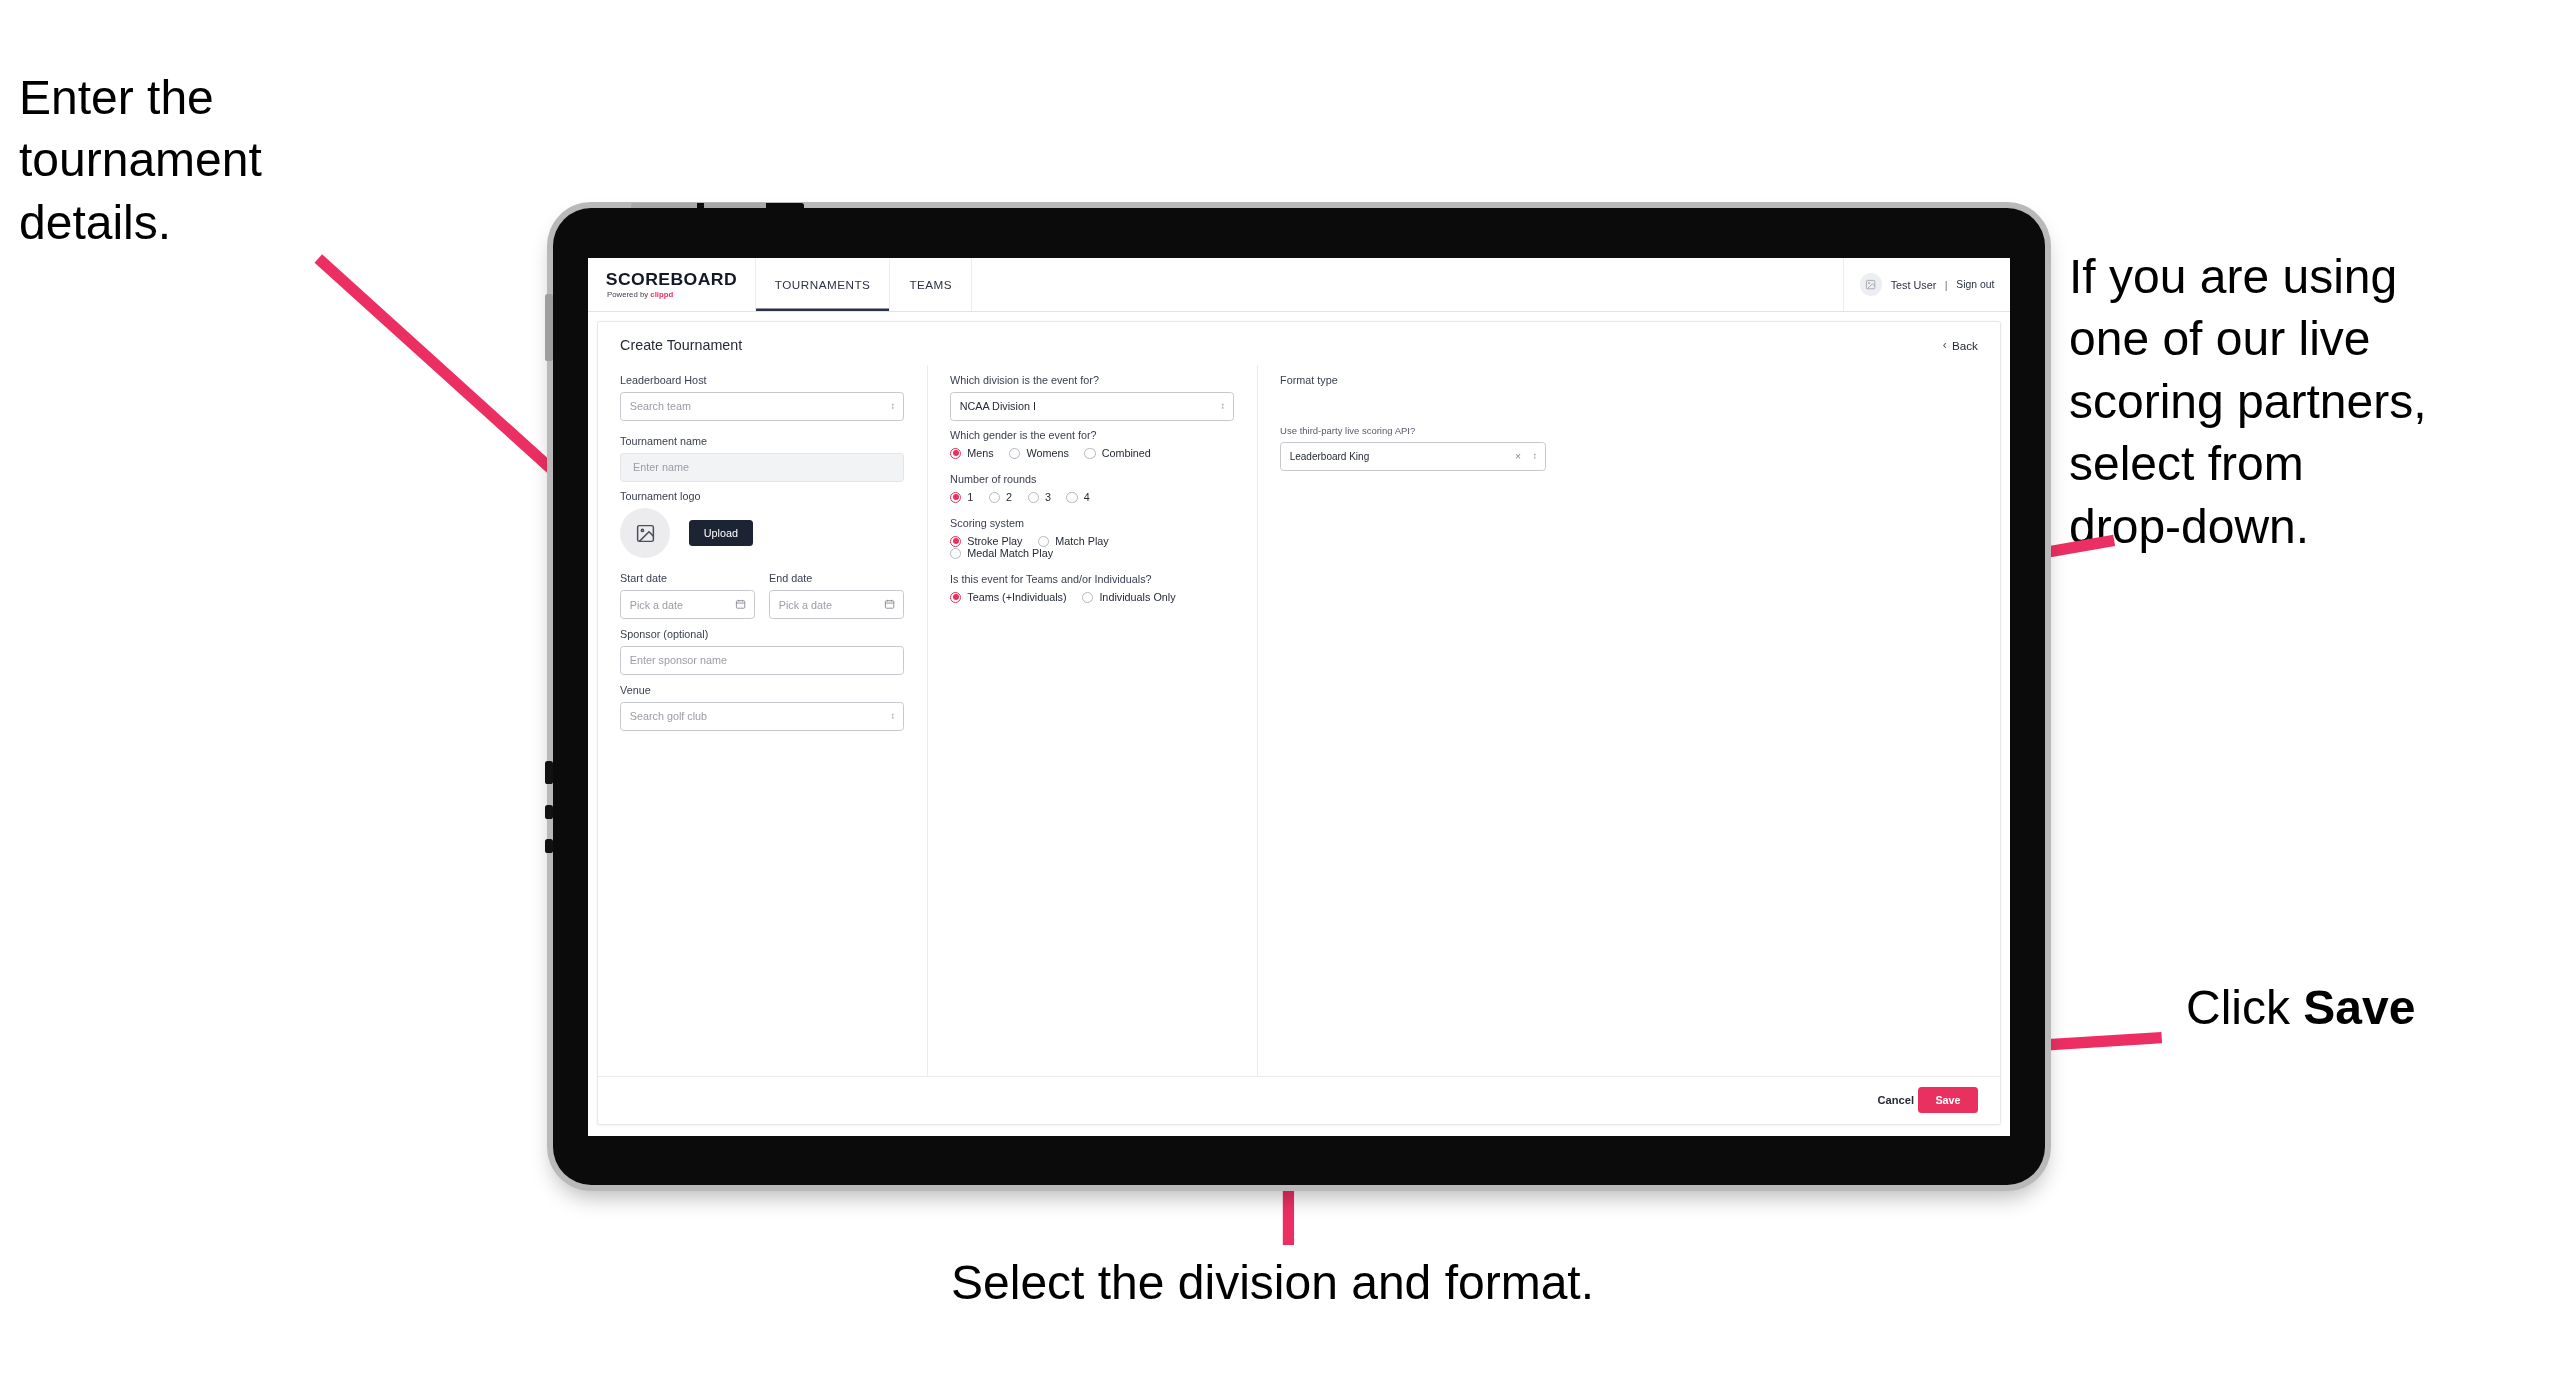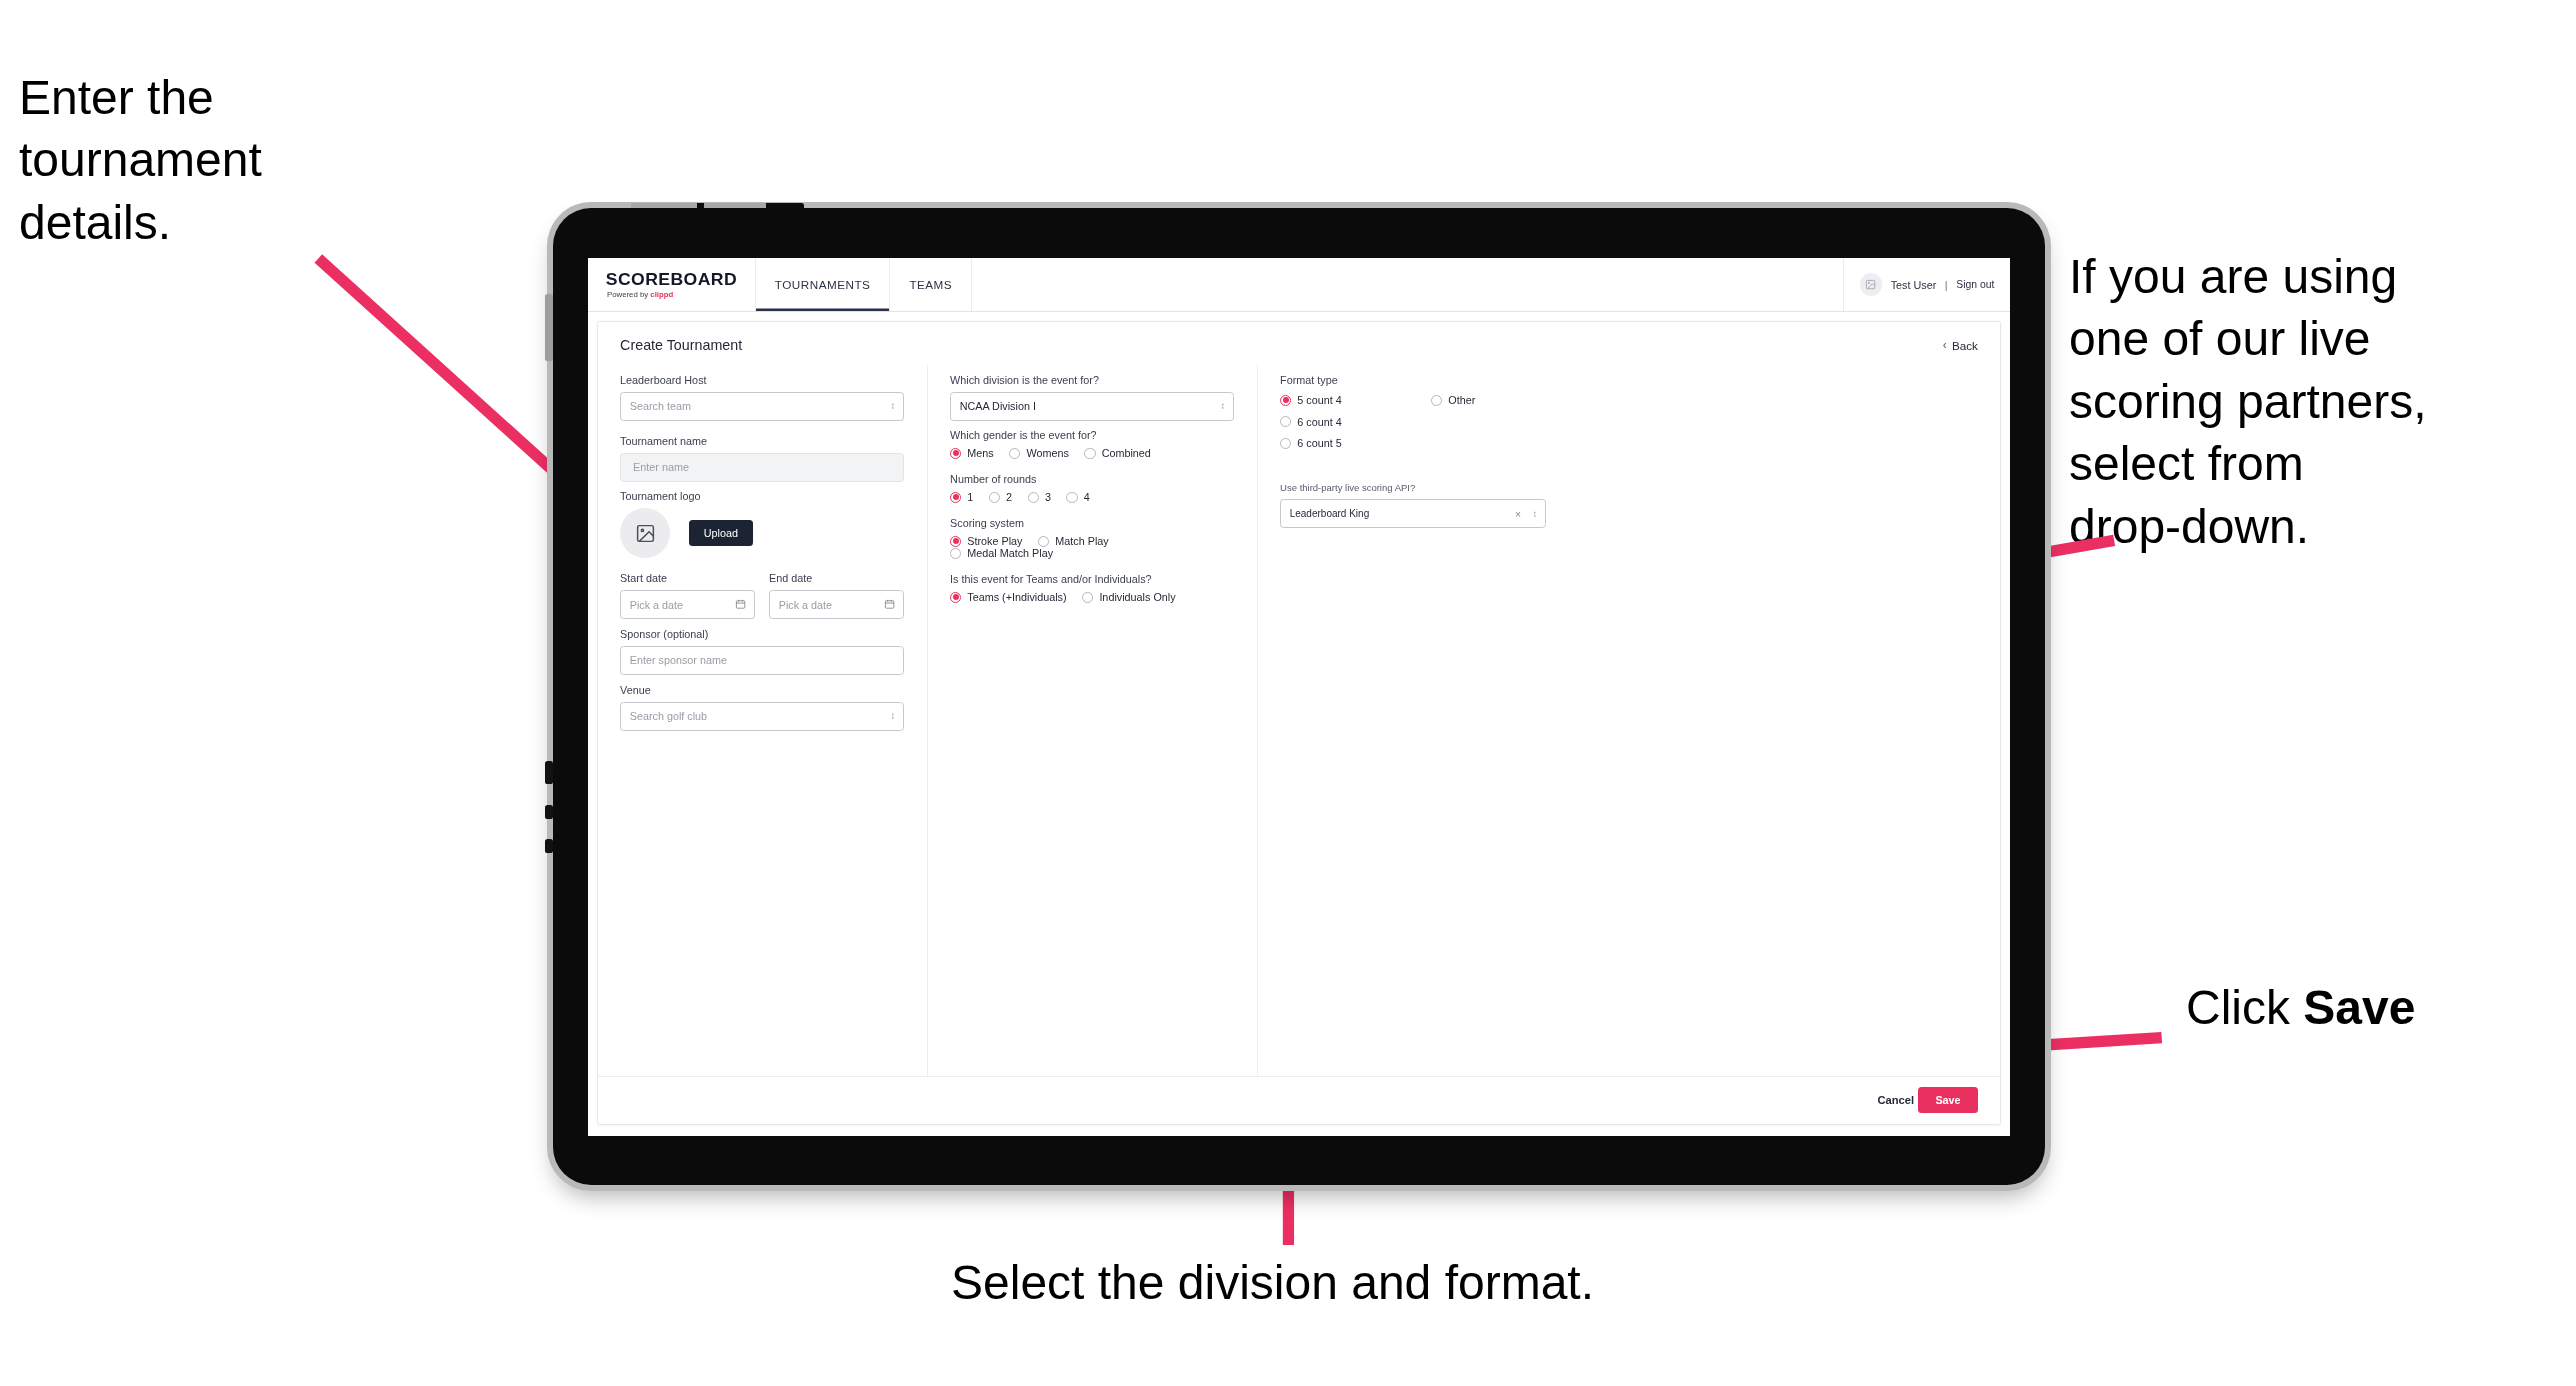--- a/index.html
+++ b/index.html
@@ -427,42 +427,20 @@
                 <span class="radio-label">Individuals Only</span>
               </div>
             </div>
 
           </div>
 
           <div class="col c3">
 
             <label class="fieldlabel">Format type</label>
 
-            <div id="format-grid">
-              <div class="left radio-col">
-                <div class="radio-item">
-                  <span class="radio on"></span>
-                  <span class="radio-label">5 count 4</span>
-                </div>
-                <div class="radio-item">
-                  <span class="radio"></span>
-                  <span class="radio-label">6 count 4</span>
-                </div>
-                <div class="radio-item">
-                  <span class="radio"></span>
-                  <span class="radio-label">6 count 5</span>
-                </div>
-              </div>
-              <div class="right radio-col">
-                <div class="radio-item">
-                  <span class="radio"></span>
-                  <span class="radio-label">Other</span>
-                </div>
-              </div>
-            </div>
 
             <div style="height:33px"></div>
 
             <label class="fieldlabel sm">Use third-party live scoring API?</label>
             <div class="input filled" style="width:266px; font-size:10px;">
               <span>Leaderboard King</span>
               <span class="clear">×</span>
               <span class="spin">↕</span>
             </div>
 

